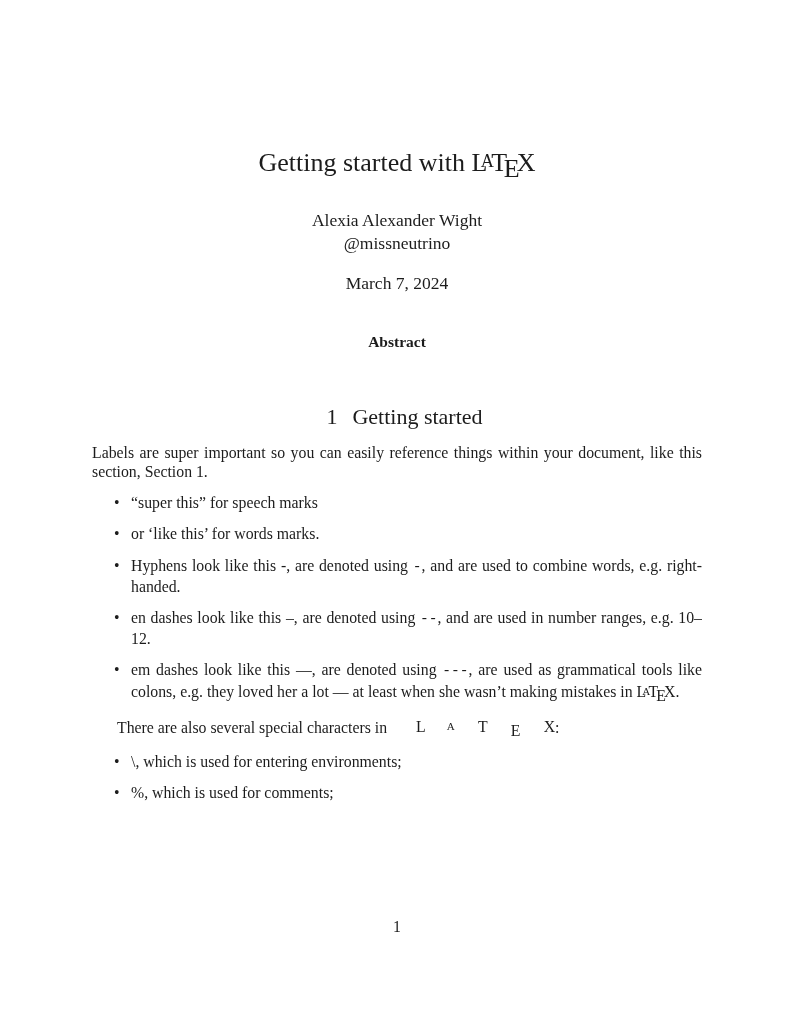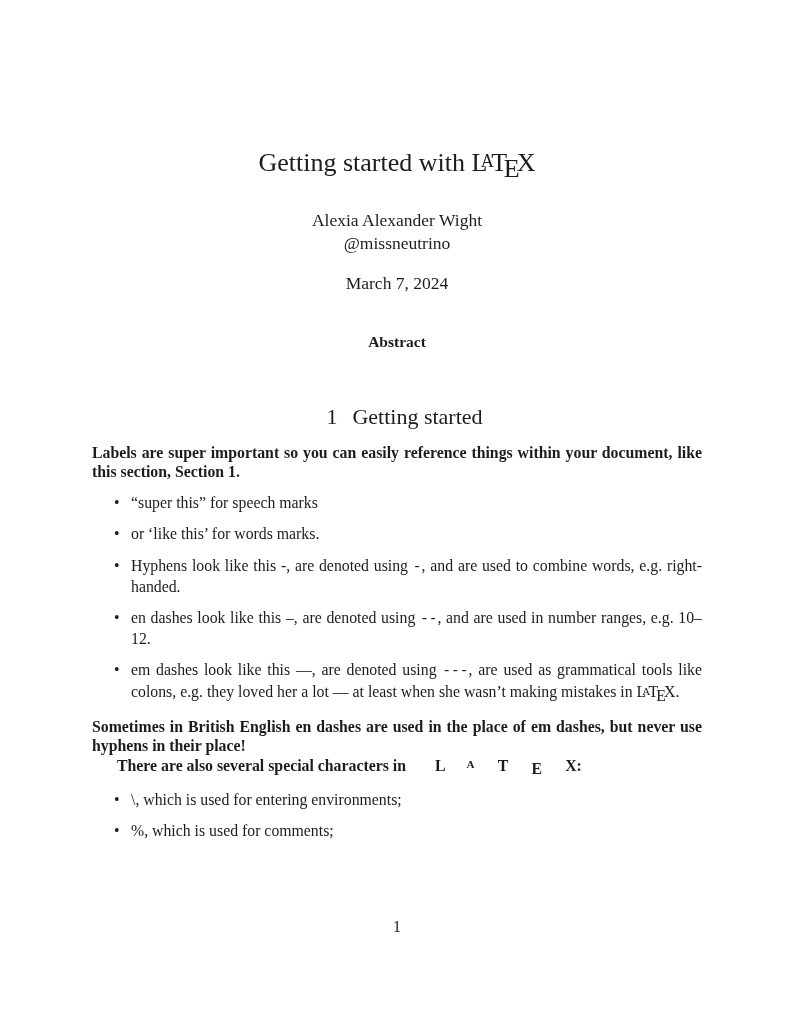--- a/index.html
+++ b/index.html
@@ -57,21 +57,20 @@
   }
   .section-number {
     display: inline-block;
     width: 41px;
   }
   .body-text p {
     margin: 0;
     font-size: 15.8px;
     line-height: 19.2px;
     text-align: justify;
-    font-weight: bold;
   }
   .body-text p.first {
     margin-top: 12px;
   }
   .indent {
     text-indent: 25px;
   }
   ul.bullet-list {
     list-style: none;
     margin: 12px 0;
@@ -165,21 +164,20 @@
         <li>
           <span class="bullet">•</span>
           <span>en dashes look like this –, are denoted using <span class="tt">--</span>, and are used in number ranges, e.g. 10–12.</span>
         </li>
         <li>
           <span class="bullet">•</span>
           <span>em dashes look like this —, are denoted using <span class="tt">---</span>, are used as grammatical tools like colons, e.g. they loved her a lot — at least when she wasn’t making mistakes in <span class="latex-logo"><span>L</span><span class="latex-A">A</span><span>T</span><span class="latex-E">E</span><span>X</span></span>.</span>
         </li>
       </ul>
 
-      <p>Sometimes in British English en dashes are used in the place of em dashes, but never use hyphens in their place!</p>
 
       <p class="indent">There are also several special characters in <span class="latex-logo"><span>L</span><span class="latex-A">A</span><span>T</span><span class="latex-E">E</span><span>X</span></span>:</p>
 
       <ul class="bullet-list">
         <li>
           <span class="bullet">•</span>
           <span>\, which is used for entering environments;</span>
         </li>
         <li>
           <span class="bullet">•</span>

